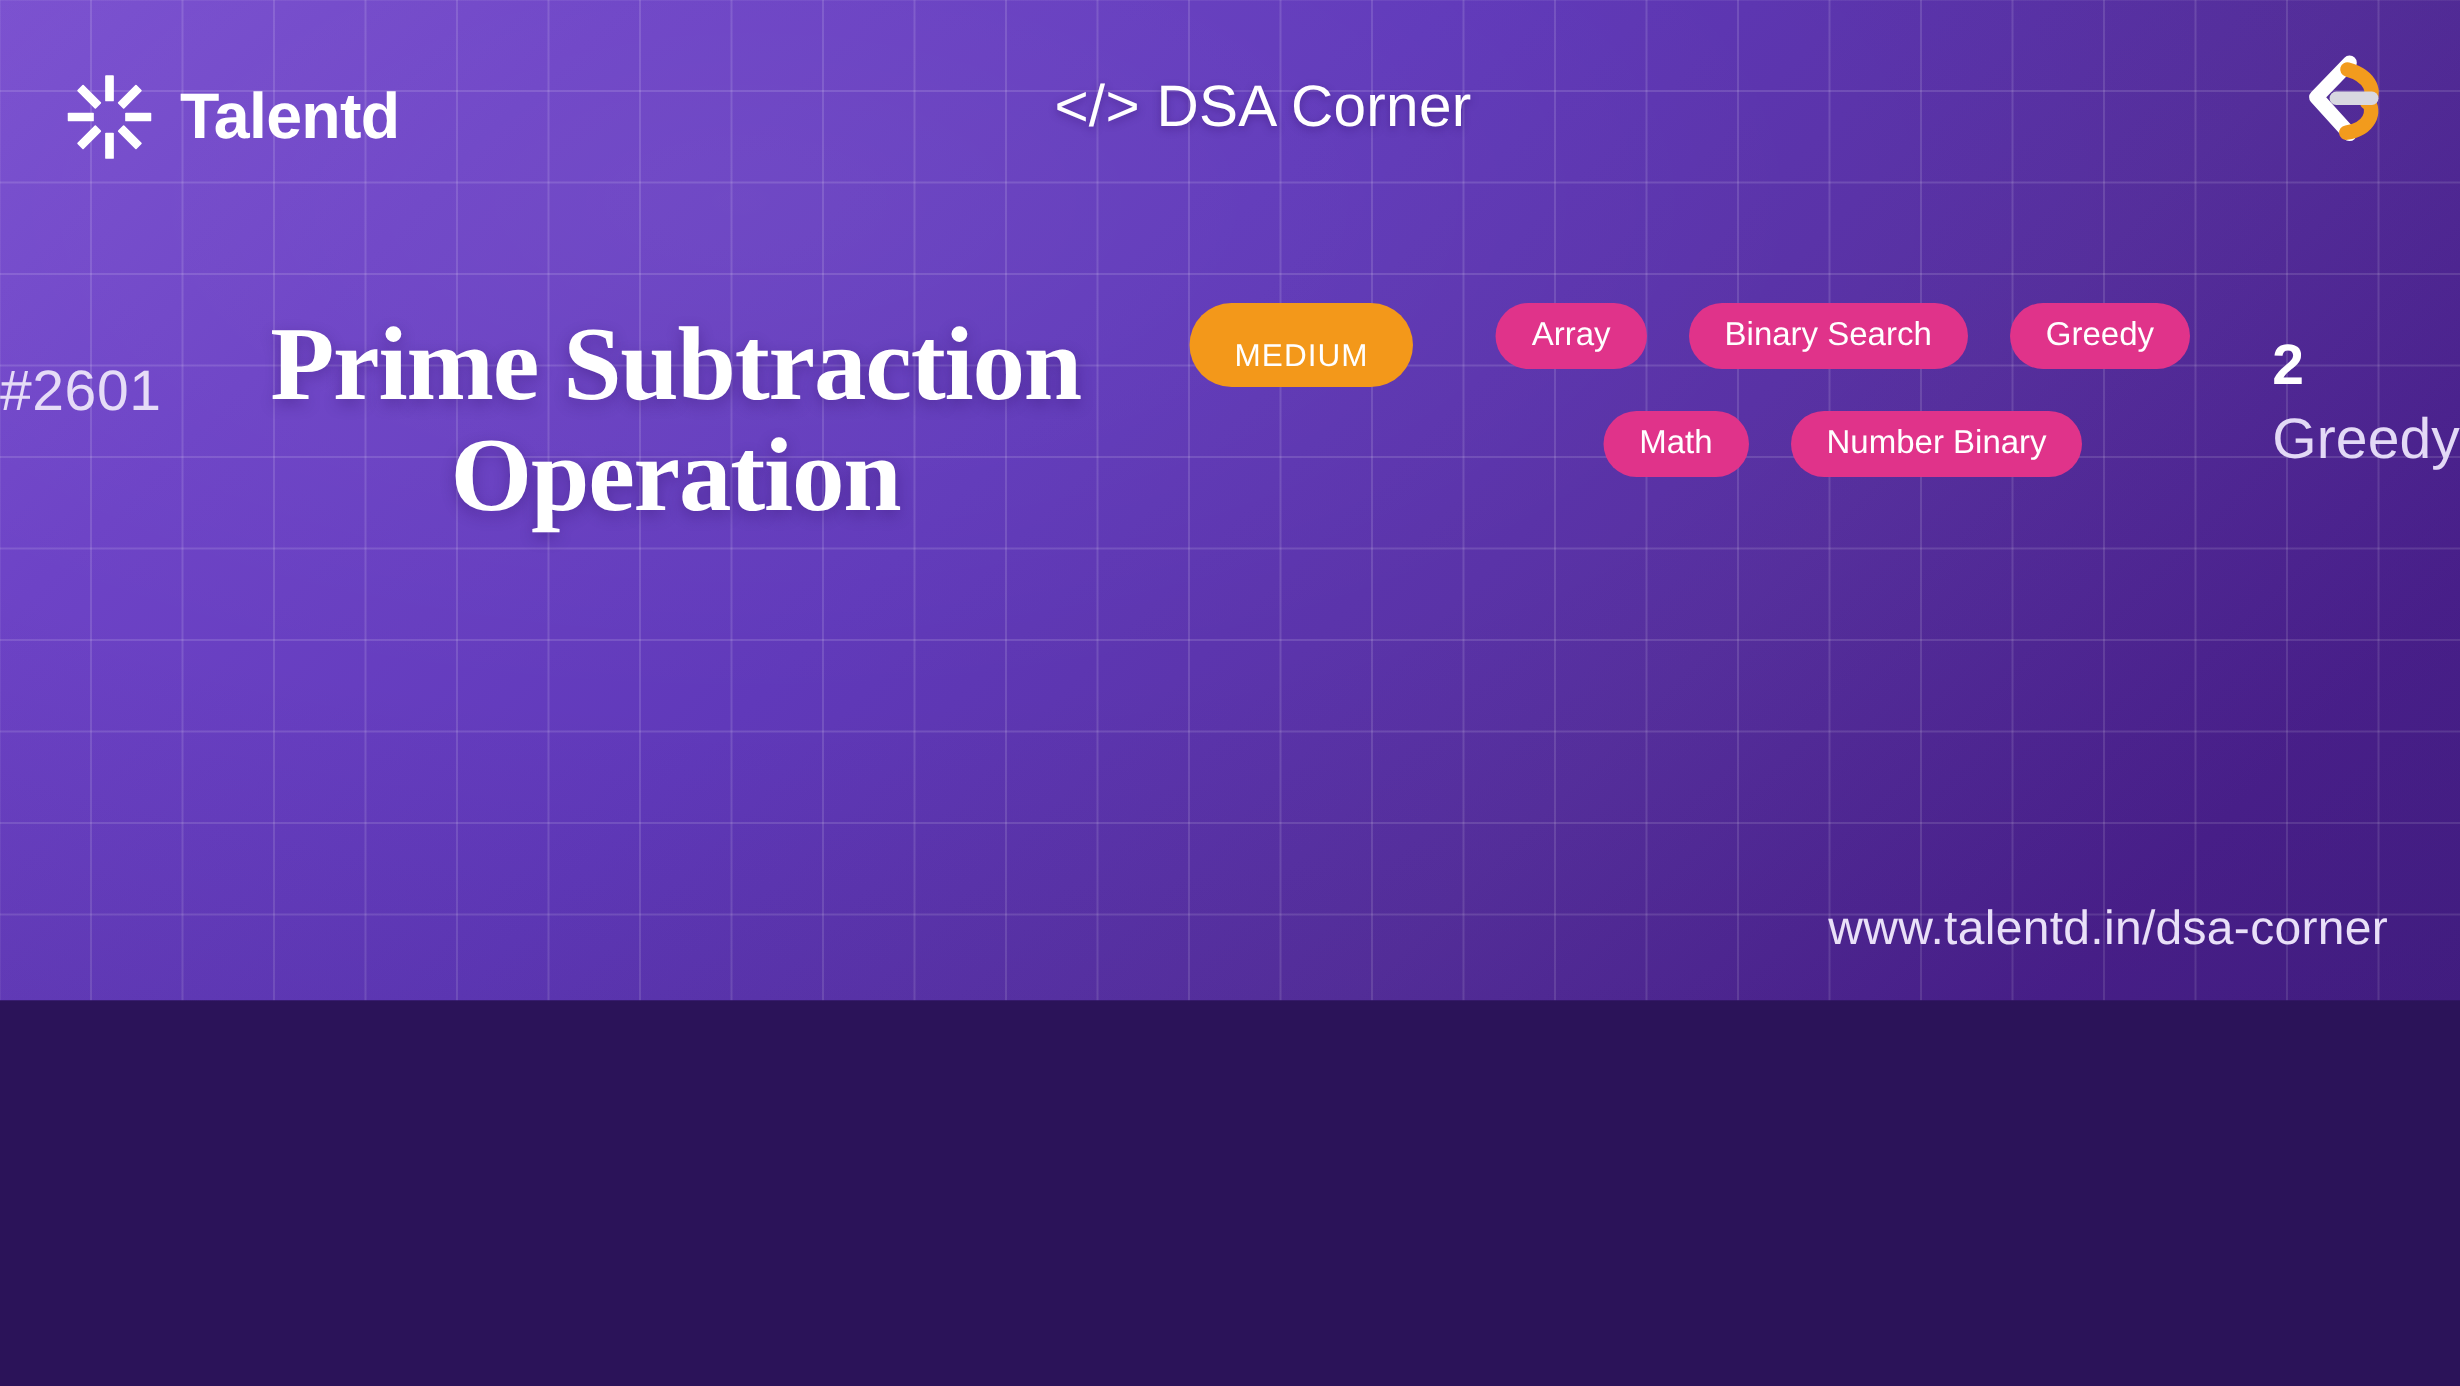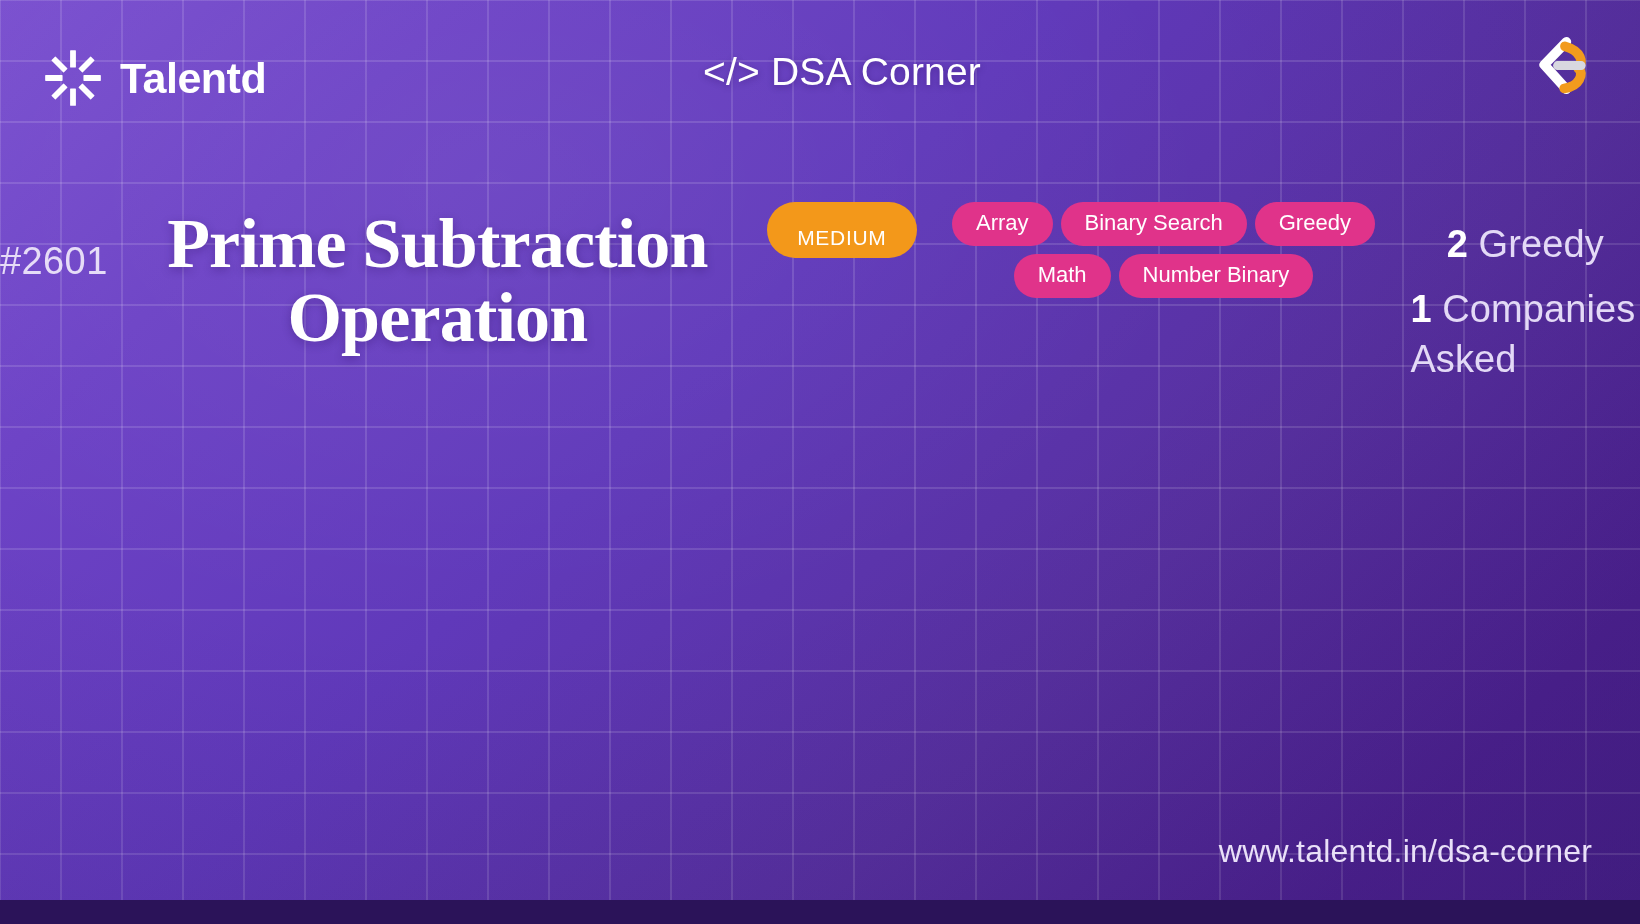--- a/index.html
+++ b/index.html
@@ -4,21 +4,21 @@
 <style>
   * { margin:0; padding:0; box-sizing:border-box; }
   html,body { background:#2b1359; }
   body {
     font-family:"Liberation Sans", sans-serif;
     -webkit-font-smoothing:antialiased;
   }
   .card {
     position:relative;
     width:1640px;
-    height:900px;
+    height:667px;
     overflow:hidden;
     background:
       linear-gradient(135deg, #7a50cf 0%, #6d43c6 18%, #6039ba 42%, #57309f 68%, #4c2190 88%, #47208a 100%);
   }
   
   .grid-overlay {
     position:absolute;
     inset:0;
     background-image:
       linear-gradient(to right, rgba(255,255,255,0.13) 1.6px, transparent 1.6px),
@@ -113,21 +113,21 @@
     letter-spacing:0.7px;
     padding:25px 30px 10px;
     border-radius:999px;
     line-height:1;
   }
   .tags {
     margin-top:22px;
     display:flex;
     flex-wrap:wrap;
     justify-content:center;
-    gap:8px;
+    gap:28px;
     max-width:1340px;
   }
   .tag {
     background:#e0338a;
     color:#ffffff;
     font-size:22px;
     font-weight:400;
     padding:10px 24px 12px;
     border-radius:999px;
     line-height:1;
@@ -213,21 +213,18 @@
       <span class="tag">Binary Search</span>
       <span class="tag">Greedy</span>
       <span class="tag">Math</span>
       <span class="tag">Number Binary</span>
     </div>
 
     <div class="stats">
       <div class="stat-line">
         <span class="num">2</span><span> Greedy</span>
       </div>
-      <div class="stat-line">
-        <span class="num">1</span><span> Companies Asked</span>
-      </div>
     </div>
   </div>
 
   <div class="footer-url">www.talentd.in/dsa-corner</div>
 
 </div>
 
 </body></html>

